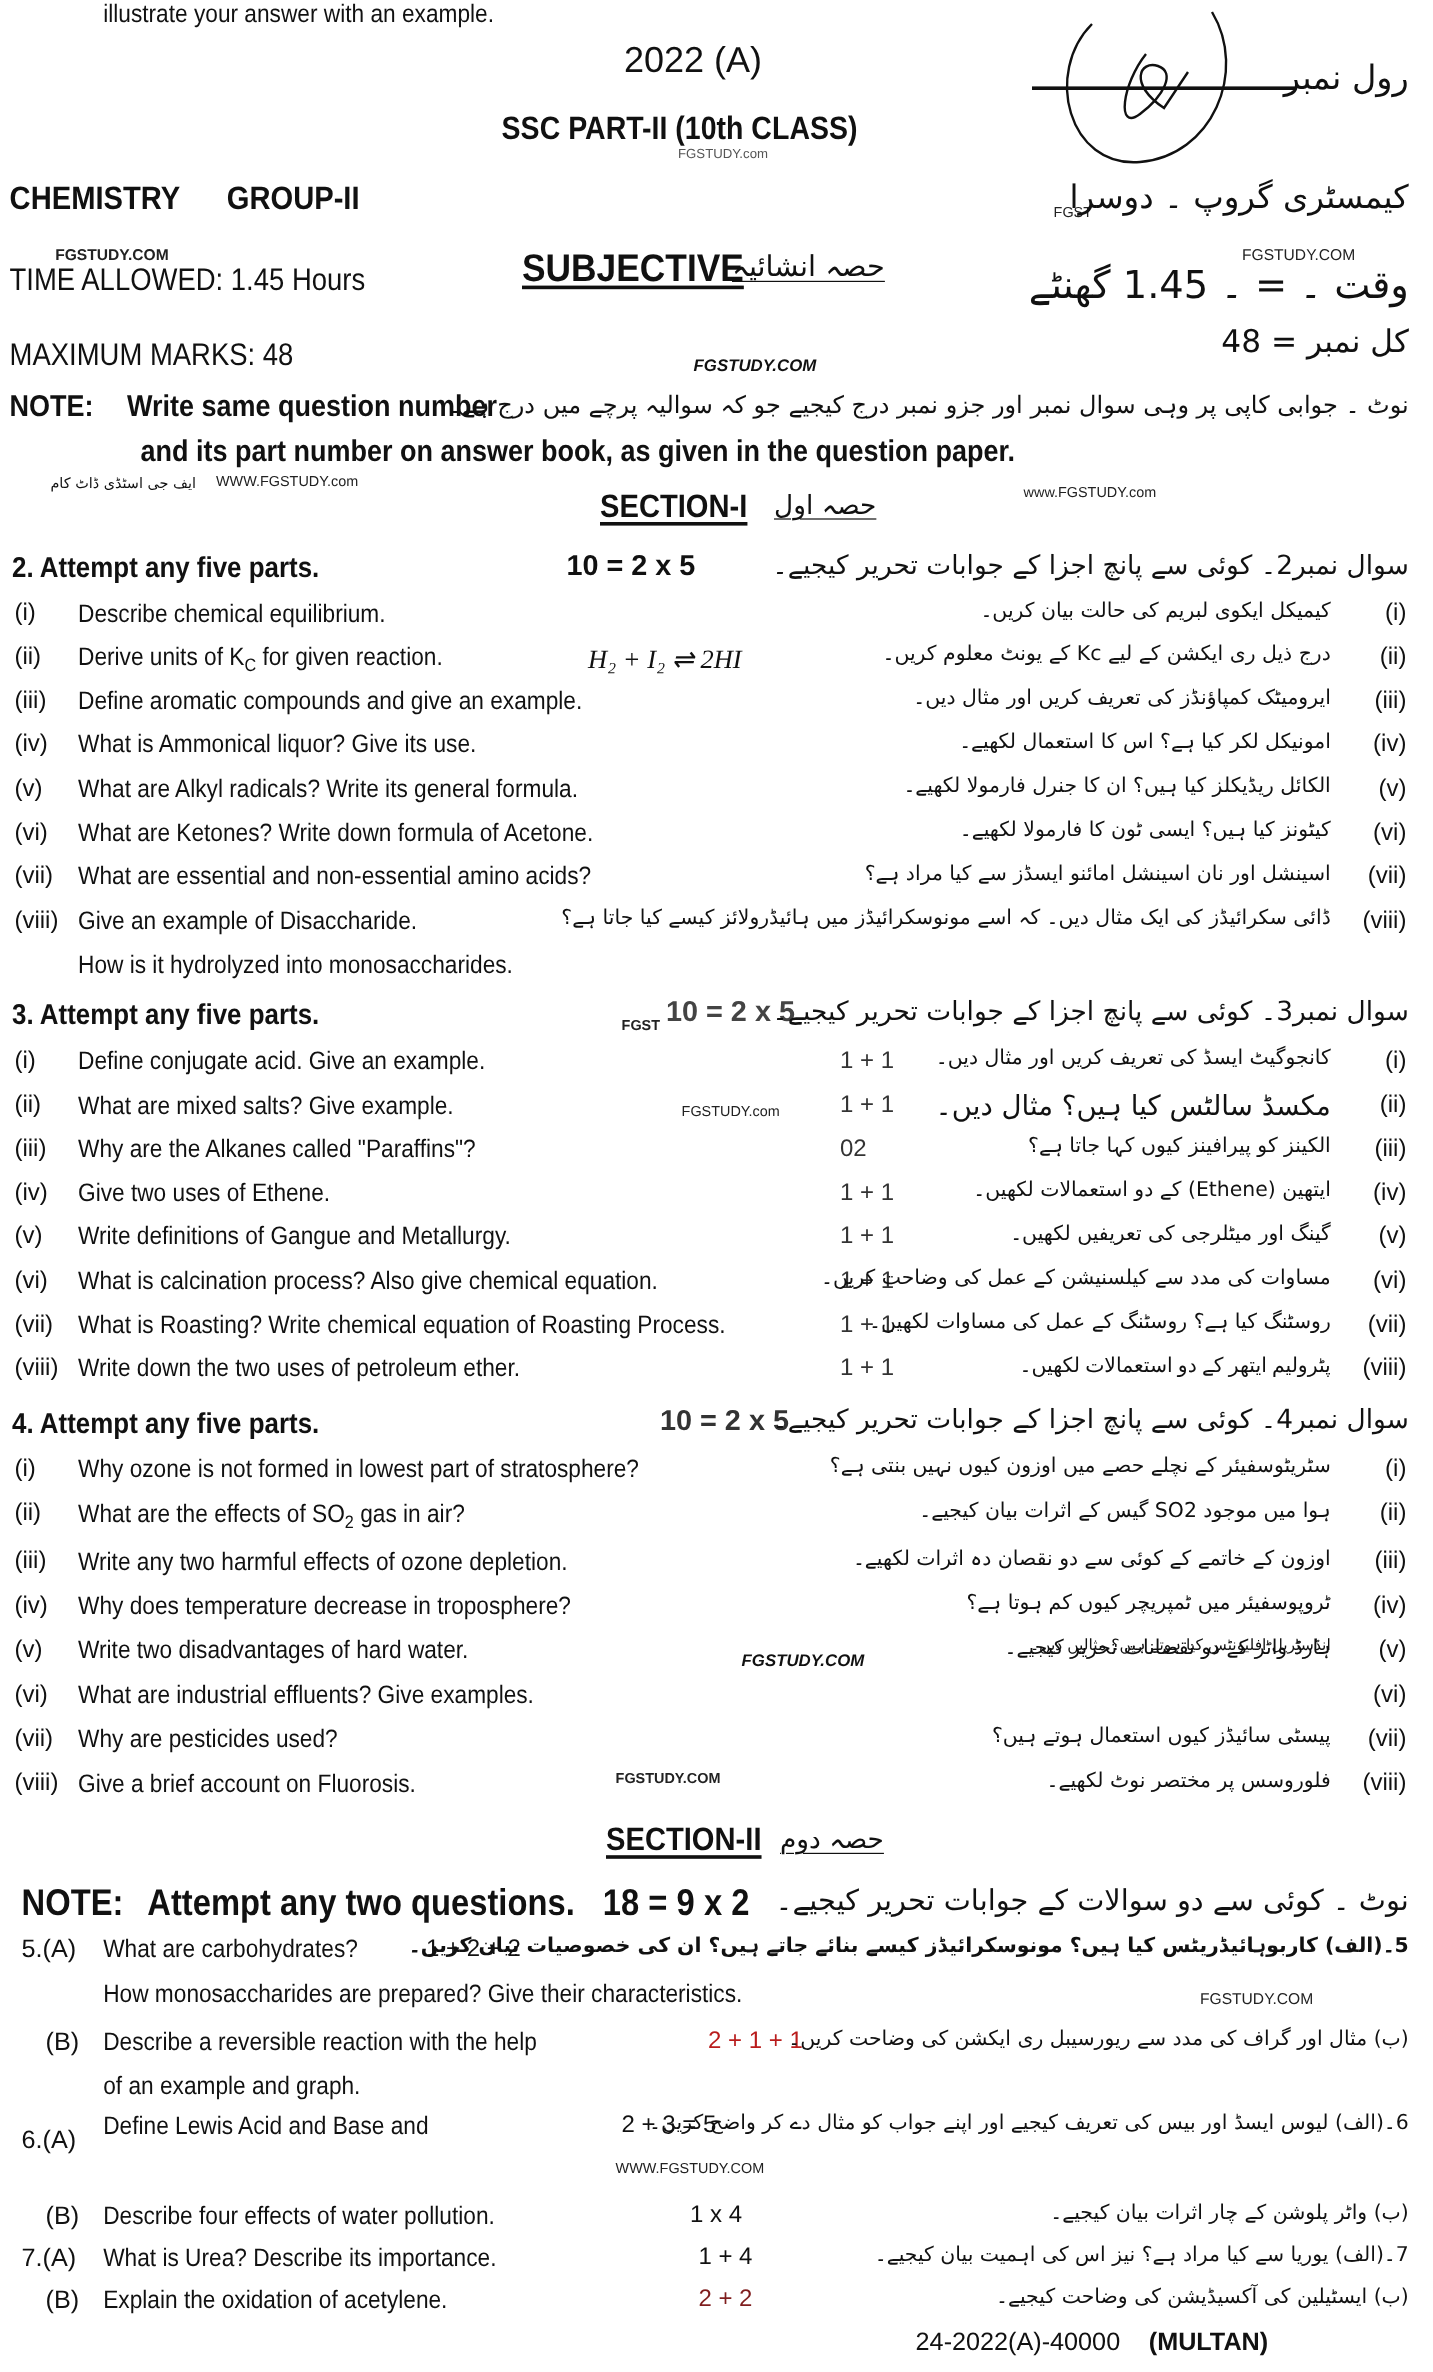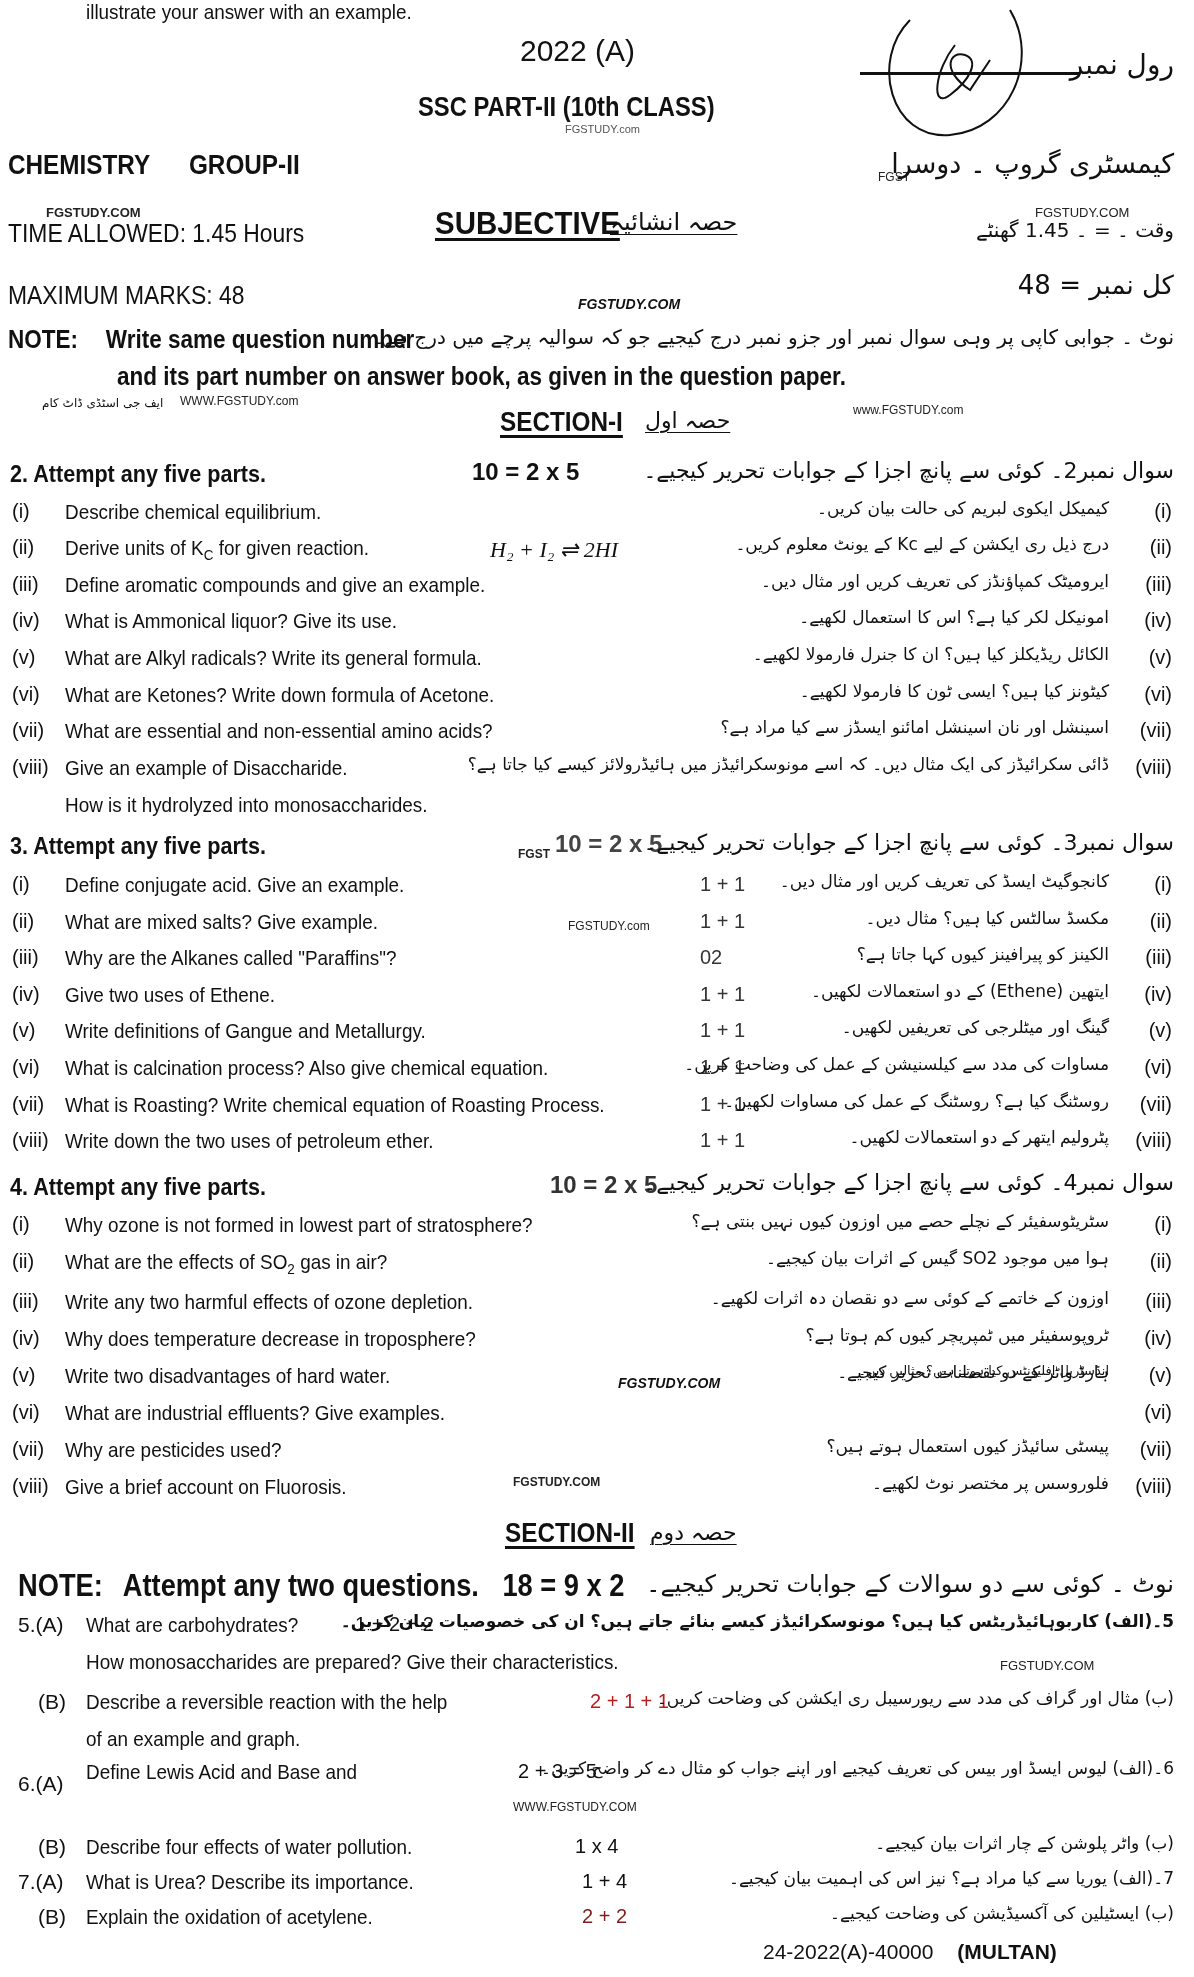--- a/index.html
+++ b/index.html
@@ -41,21 +41,21 @@
 <div class="abs wm" style="left:878px;top:170px;">FGST</div>
 <div class="abs ur" style="right:20px;top:148px;font-size:27px;">کیمسٹری      گروپ ۔ دوسرا</div>
 
 <div class="abs wm" style="left:46px;top:205px;font-weight:bold;font-size:13px;">FGSTUDY.COM</div>
 <div class="abs" style="left:8px;top:218px;font-size:26px;transform:scaleX(0.88);transform-origin:left;">TIME ALLOWED: 1.45  Hours</div>
 
 <div class="abs b ul" style="left:435px;top:205px;font-size:32px;transform:scaleX(0.92);transform-origin:left;">SUBJECTIVE</div>
 <div class="abs ur ul" style="left:610px;top:208px;font-size:24px;text-decoration-thickness:1px;">حصہ انشائیہ</div>
 
 <div class="abs wm" style="left:1035px;top:205px;font-size:13px;">FGSTUDY.COM</div>
-<div class="abs ur" style="right:20px;top:218px;font-size:20px;">وقت ۔ = ۔ 1.45 گھنٹے</div>
+<div class="abs ur" style="right:20px;top:218px;font-size:32px;">وقت ۔ = ۔ 1.45 گھنٹے</div>
 
 <div class="abs" style="left:8px;top:280px;font-size:26px;transform:scaleX(0.88);transform-origin:left;">MAXIMUM MARKS: 48</div>
 <div class="abs ur" style="right:20px;top:270px;font-size:26px;">کل نمبر = 48</div>
 <div class="abs wm-i" style="left:578px;top:296px;">FGSTUDY.COM</div>
 
 <div class="abs b" style="left:8px;top:325px;font-size:25px;transform:scaleX(0.9);transform-origin:left;">
   <span>NOTE:</span>
   <span style="margin-left:24px;">Write same question number</span>
 </div>
 <div class="abs ur" style="right:20px;top:325px;font-size:20px;">نوٹ ۔  جوابی کاپی پر وہی سوال نمبر اور جزو نمبر درج کیجیے جو کہ سوالیہ پرچے میں درج ہے۔</div>
@@ -143,21 +143,21 @@
       <div class="abs roman" style="left: 12px; top: 873px;">(i)</div>
       <div class="abs q" style="left: 65px; top: 873px; transform: scaleX(0.9); transform-origin: left center;"><span>Define conjugate acid.  Give an example.</span></div>
       <div class="abs num" style="left: 700px; top: 873px;">1 + 1</div>
       <div class="abs ur" style="right: 85px; top: 871px; font-size: 17px;">کانجوگیٹ ایسڈ کی تعریف کریں اور مثال دیں۔</div>
       <div class="abs roman" style="right: 22px; top: 873px;">(i)</div>
     </div>
     <div>
       <div class="abs roman" style="left: 12px; top: 910px;">(ii)</div>
       <div class="abs q" style="left: 65px; top: 910px; transform: scaleX(0.9); transform-origin: left center;"><span>What are mixed salts?   Give example.</span></div>
       <div class="abs num" style="left: 700px; top: 910px;">1 + 1</div>
-      <div class="abs ur" style="right: 85px; top: 908px; font-size: 17px;">مکسڈ سالٹس کیا ہیں؟  مثال دیں۔</div>
+      <div class="abs ur" style="right: 85px; top: 908px; font-size: 23px;">مکسڈ سالٹس کیا ہیں؟  مثال دیں۔</div>
       <div class="abs roman" style="right: 22px; top: 910px;">(ii)</div>
     </div>
     <div>
       <div class="abs roman" style="left: 12px; top: 946px;">(iii)</div>
       <div class="abs q" style="left: 65px; top: 946px; transform: scaleX(0.9); transform-origin: left center;"><span>Why are the Alkanes called "Paraffins"?</span></div>
       <div class="abs num" style="left: 700px; top: 946px;">02</div>
       <div class="abs ur" style="right: 85px; top: 944px; font-size: 17px;">الکینز کو پیرافینز کیوں کہا جاتا ہے؟</div>
       <div class="abs roman" style="right: 22px; top: 946px;">(iii)</div>
     </div>
     <div>

